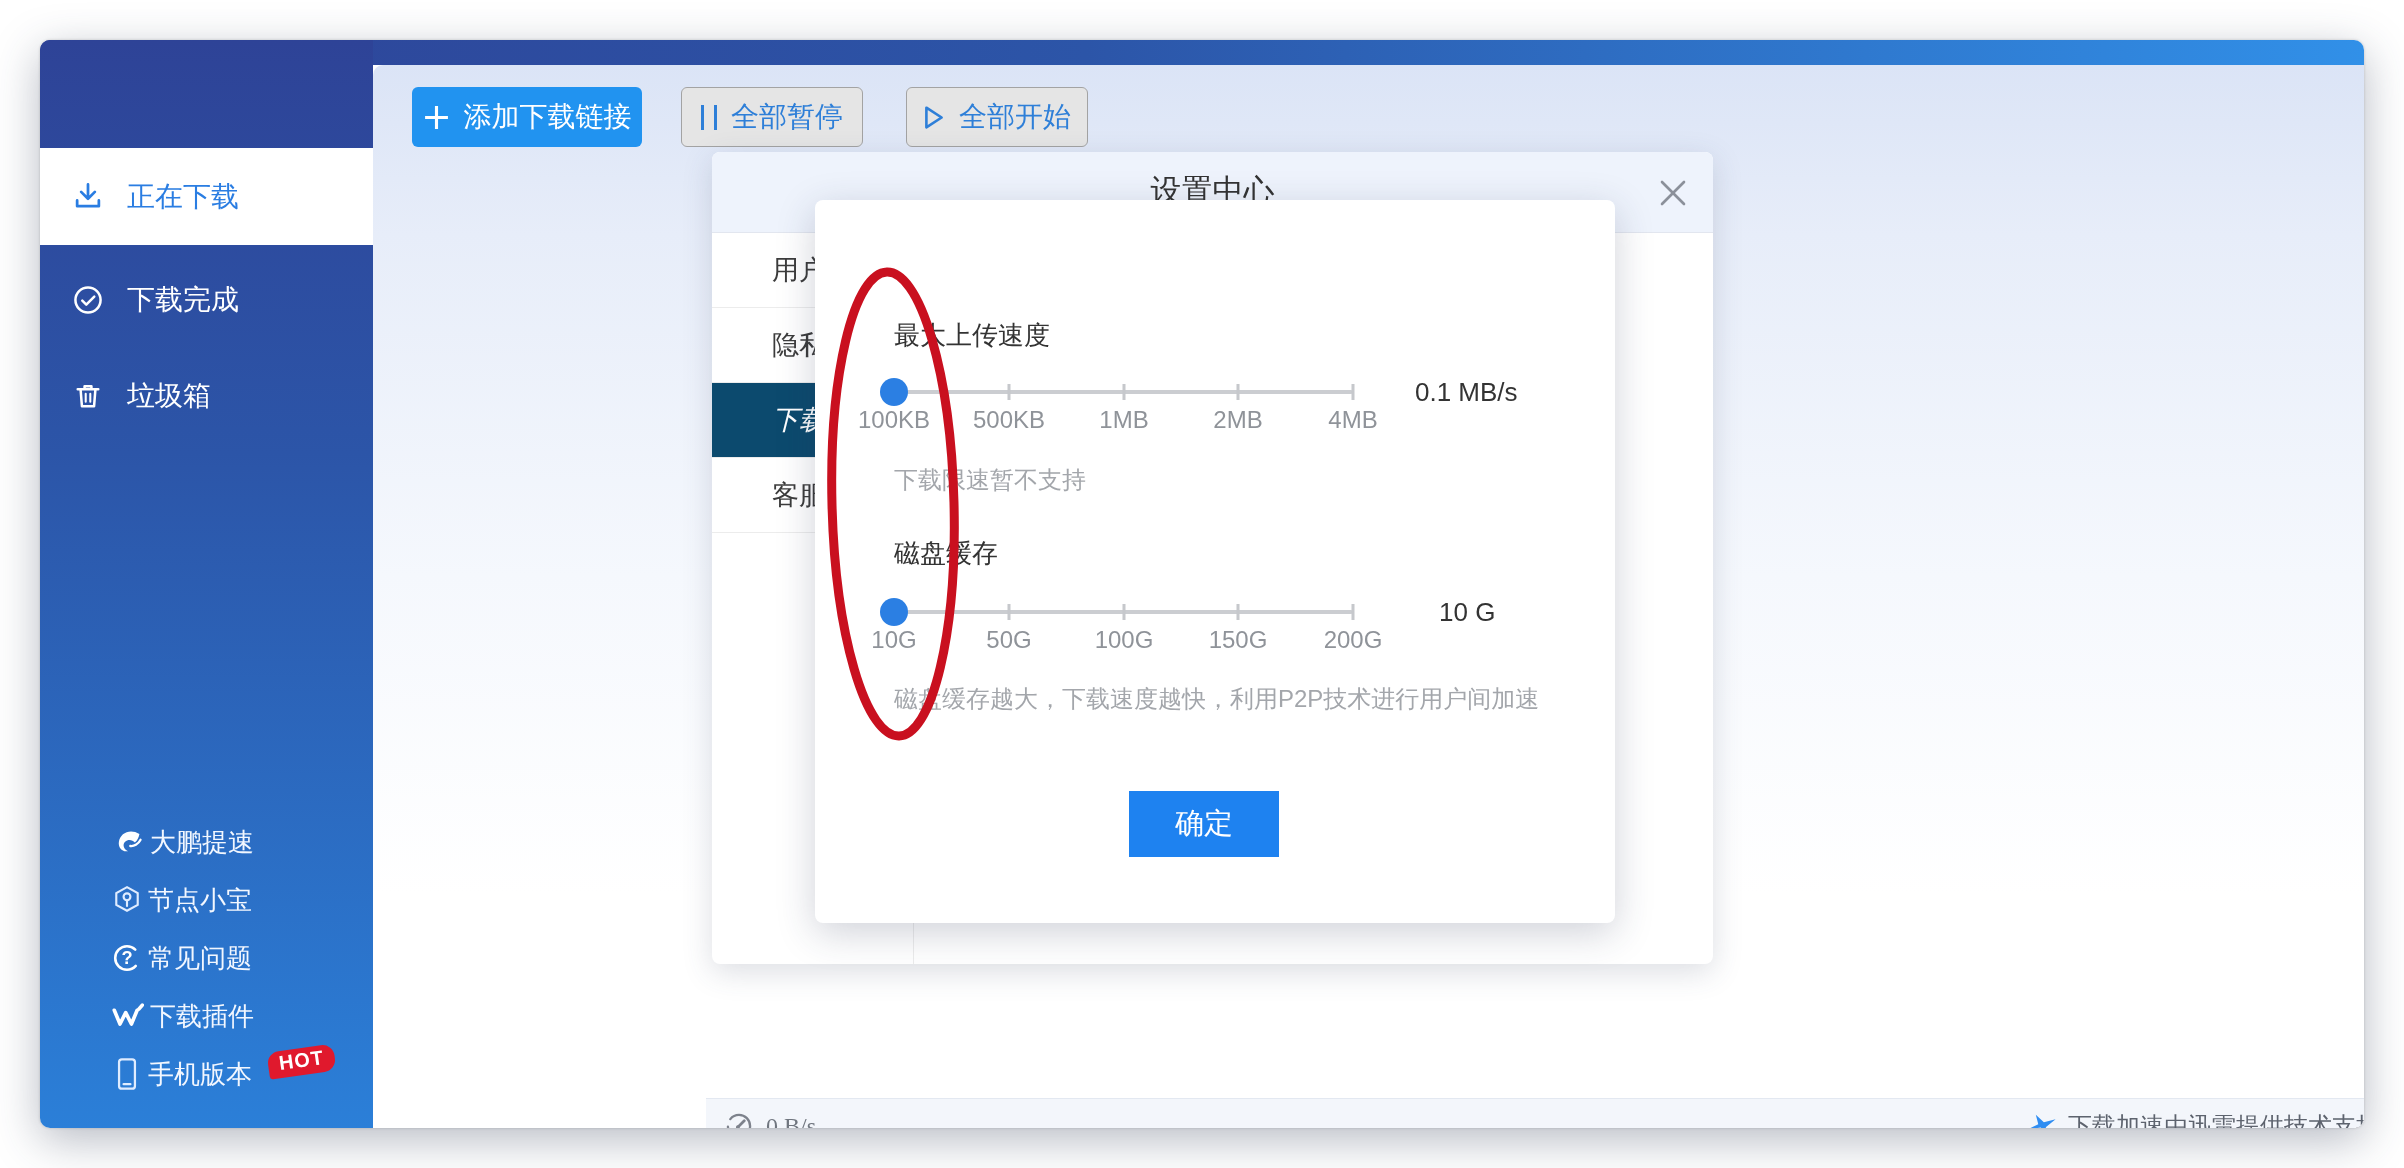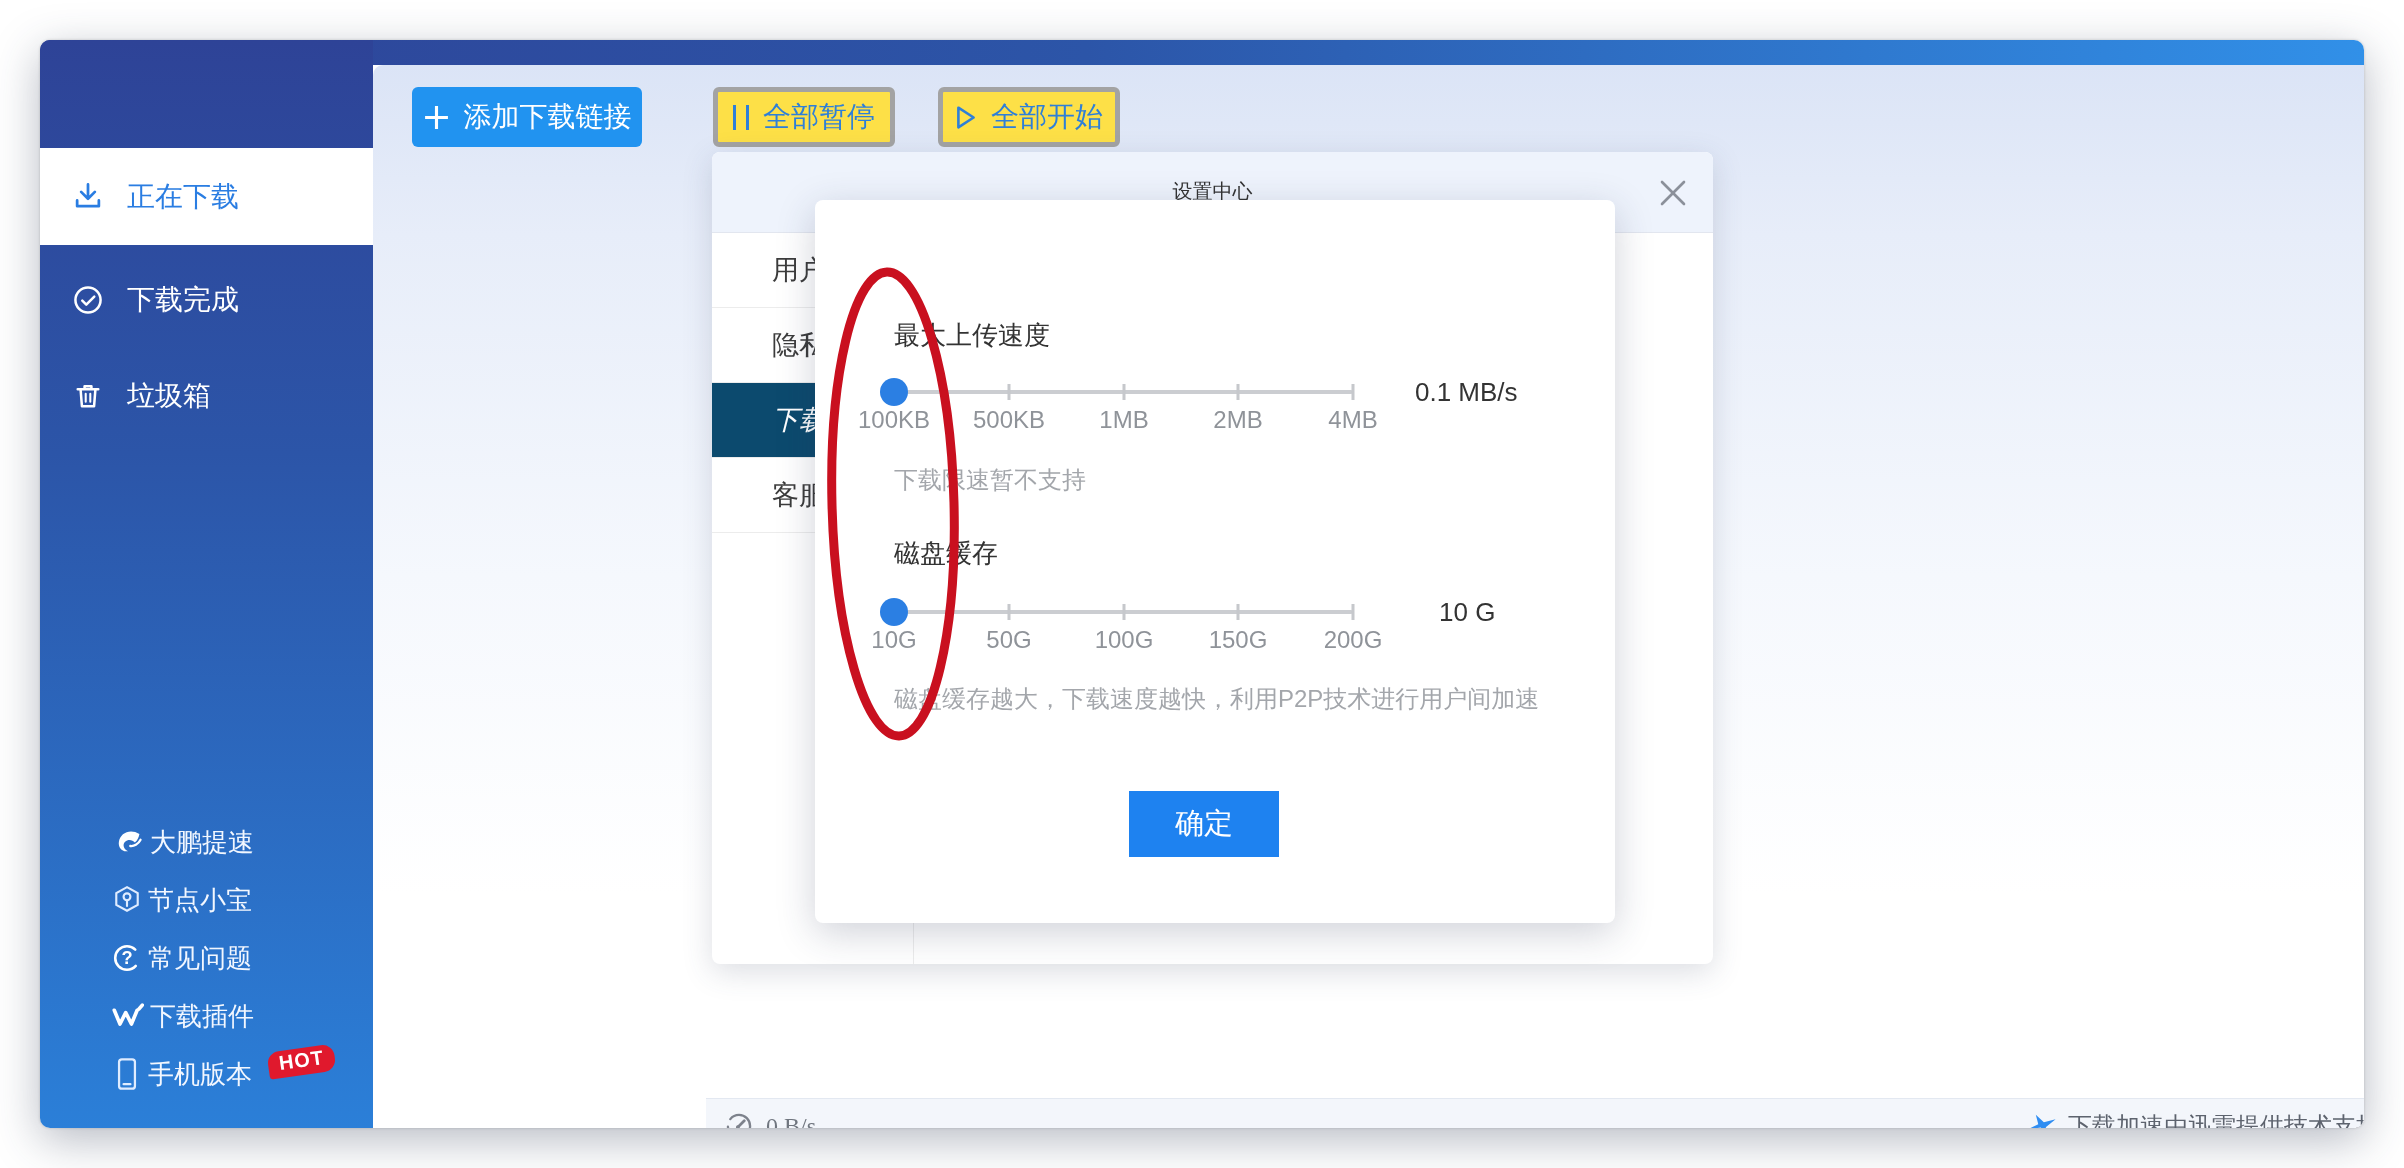--- a/index.html
+++ b/index.html
@@ -15,21 +15,21 @@
 
   
   .main { position:absolute; left:333px; top:25px; right:0; bottom:0;
     border-top-left-radius:10px;
     background:linear-gradient(180deg,#dbe4f6 0%, #e7edf9 16%, #f5f8fd 48%, #ffffff 78%, #ffffff 100%); }
 
   .btn { position:absolute; top:47px; height:60px; border:none; border-radius:6px;
     display:flex; align-items:center; justify-content:center; gap:14px;
     font-size:28px; cursor:pointer; font-family:inherit; }
   .btn-primary { left:372px; width:230px; background:#2193f0; color:#fff; }
-  .btn-ghost   { background:#fde047; border:5px solid #a3a3a3; color:#2e7fd8;margin-left:32px; }
+  .btn-ghost   { background:#e5e5e5; border:1px solid #a3a3a3; color:#2e7fd8; }
   .btn-pause   { left:641px; width:182px; }
   .btn-start   { left:866px; width:182px; }
   .pause-bars { width:16px; height:25px; border-left:3px solid #2e7fd8; border-right:3px solid #2e7fd8; }
 
   
   .sidebar { position:absolute; left:0; top:0; width:333px; height:100%;
     background:linear-gradient(180deg,#2e4397 0%, #2c55a8 38%, #2b7fd8 100%); }
   .side-item { position:absolute; left:0; width:333px; height:96px;
     display:flex; align-items:center; padding-left:32px; gap:23px;
     color:#fff; font-size:28px; cursor:pointer; }
@@ -48,21 +48,21 @@
   .status-left { position:absolute; left:19px; top:0; height:100%;
     display:flex; align-items:center; gap:13px; color:#70767f; font-size:24px; }
   .status-right { position:absolute; right:-16px; top:0; height:100%;
     display:flex; align-items:center; gap:11px; color:#5d636e; font-size:24px; white-space:nowrap; }
 
   
   .dialog { position:absolute; left:672px; top:112px; width:1001px; height:812px;
     background:#fff; border-radius:8px; box-shadow:0 8px 30px rgba(60,70,100,.18); z-index:10; }
   .dialog-header { position:relative; height:81px; background:#eef3fc;
     border-bottom:1px solid #e2e6ef; border-radius:8px 8px 0 0; }
-  .dialog-title { text-align:center; line-height:78px; font-size:20px; color:#333; }
+  .dialog-title { text-align:center; line-height:78px; font-size:31px; color:#333; }
   .close-btn { position:absolute; width:34px; height:34px; background:none; border:none;
     padding:0; cursor:pointer; }
   .dialog .close-btn { right:23px; top:24px; }
   .tab-col { position:absolute; left:0; top:81px; bottom:0; width:202px;
     border-right:1px solid #ececec; }
   .tab { height:75px; border-bottom:1px solid #ececec; font-size:27px; color:#3c3c3c;
     cursor:pointer; }
   .tab span { display:block; width:146px; text-align:center; line-height:74px;padding-left:28px; }
   .tab.active { background:#0c4a6e; color:#fff;font-style:italic; }
 

